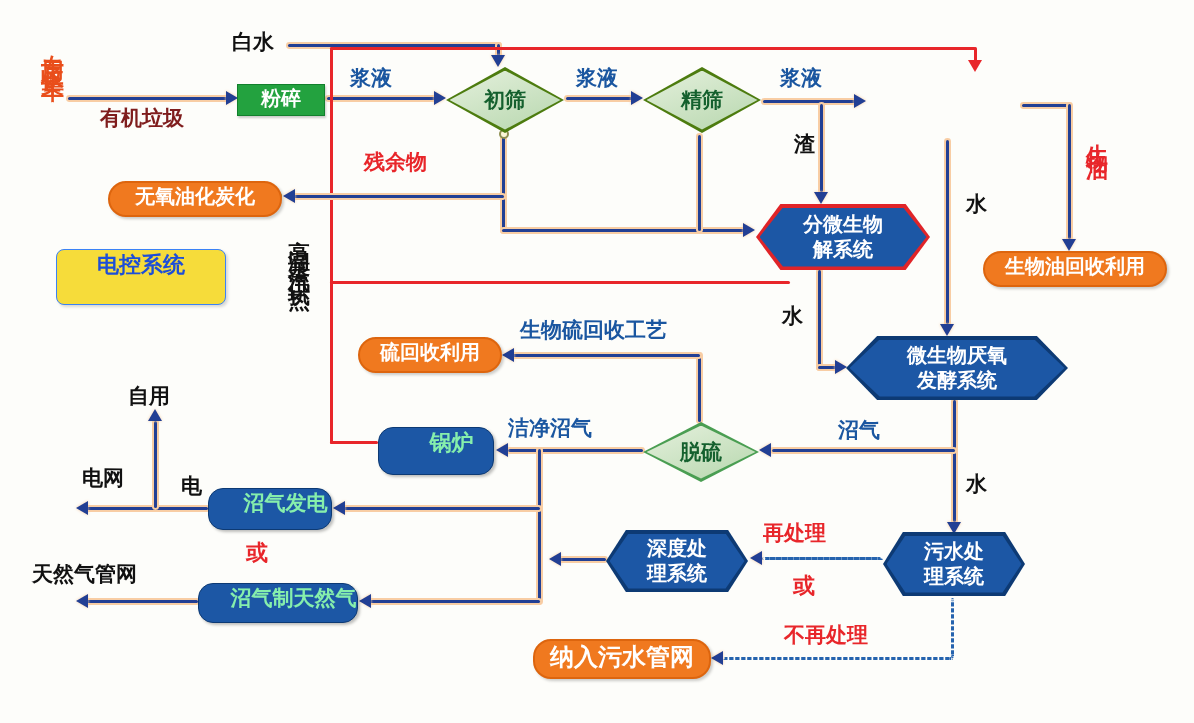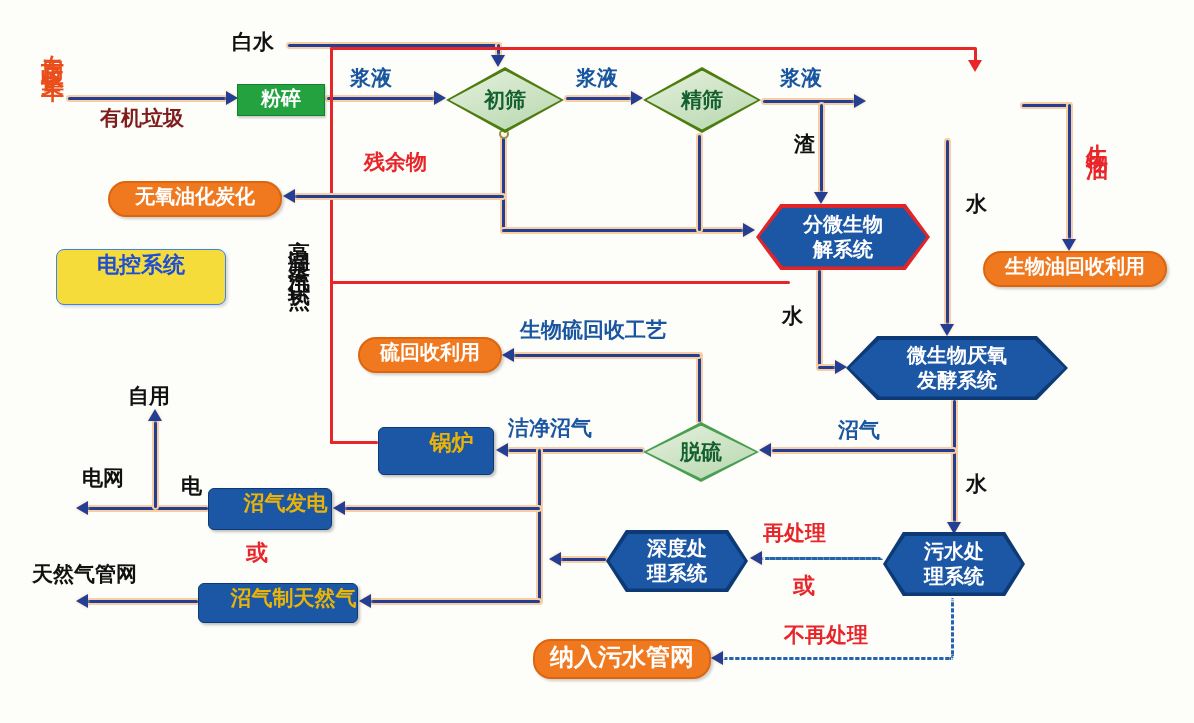--- a/index.html
+++ b/index.html
@@ -22,21 +22,21 @@
   .ah { position:absolute; width:0; height:0; filter:drop-shadow(0 0 1.5px #f8cda4); }
   .ah.r { border-top:7px solid transparent; border-bottom:7px solid transparent; border-left:12px solid #223f94; }
   .ah.l { border-top:7px solid transparent; border-bottom:7px solid transparent; border-right:12px solid #223f94; }
   .ah.u { border-left:7px solid transparent; border-right:7px solid transparent; border-bottom:12px solid #223f94; }
   .ah.d { border-left:7px solid transparent; border-right:7px solid transparent; border-top:12px solid #223f94; }
   .ah.red { filter:none; }
   .ah.red.d { border-top-color:#e8262a; }
 
   
   .box { position:absolute; display:flex; align-items:flex-start; justify-content:center; font-weight:bold; text-align:center; }
-  .box.blue   { background:#1c57a5; color:#eab308; border-radius:6px; border:1px solid #0d3a74; box-shadow:2px 2px 3px rgba(0,0,0,.25);padding-left:31px; }
+  .box.blue   { background:#1c57a5; color:#86efac; border-radius:15px; border:1px solid #0d3a74; box-shadow:2px 2px 3px rgba(0,0,0,.25);padding-left:31px; }
   .box.green  { background:#23a23f; color:#fff; border:1px solid #12802c; box-shadow:1px 2px 2px rgba(0,0,0,.2); }
   .box.pill   { background:#f0791f; color:#fff; border-radius:18px; border:2px solid #dd650e; box-shadow:2px 2px 3px rgba(0,0,0,.2); }
   .box.yellow { background:#f6dc3a; color:#1d4ed8; border-radius:8px; border:1px solid #3b82f6; box-shadow:2px 2px 3px rgba(0,0,0,.15); }
 
   
   .hex, .dia { position:absolute; }
   .hex, .hex .in { clip-path:polygon(0 50%,14% 0,86% 0,100% 50%,86% 100%,14% 100%); }
   .dia, .dia .in { clip-path:polygon(50% 0,100% 50%,50% 100%,0 50%); }
   .hex .in, .dia .in { position:absolute; inset:3.5px; display:flex; align-items:center; justify-content:center;
                        font-weight:bold; text-align:center; line-height:1.25; }

